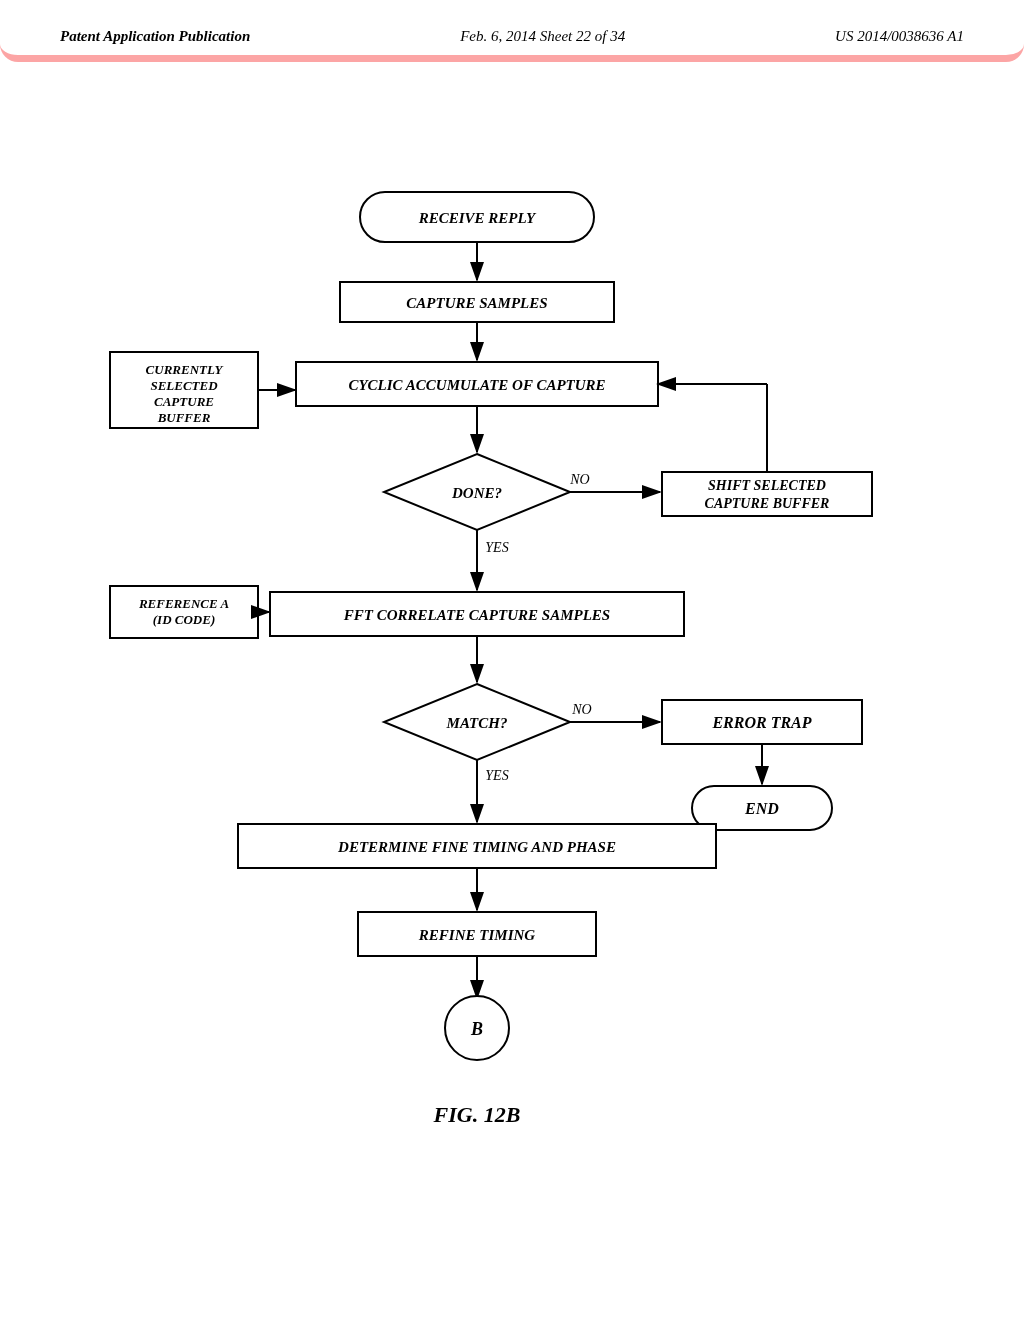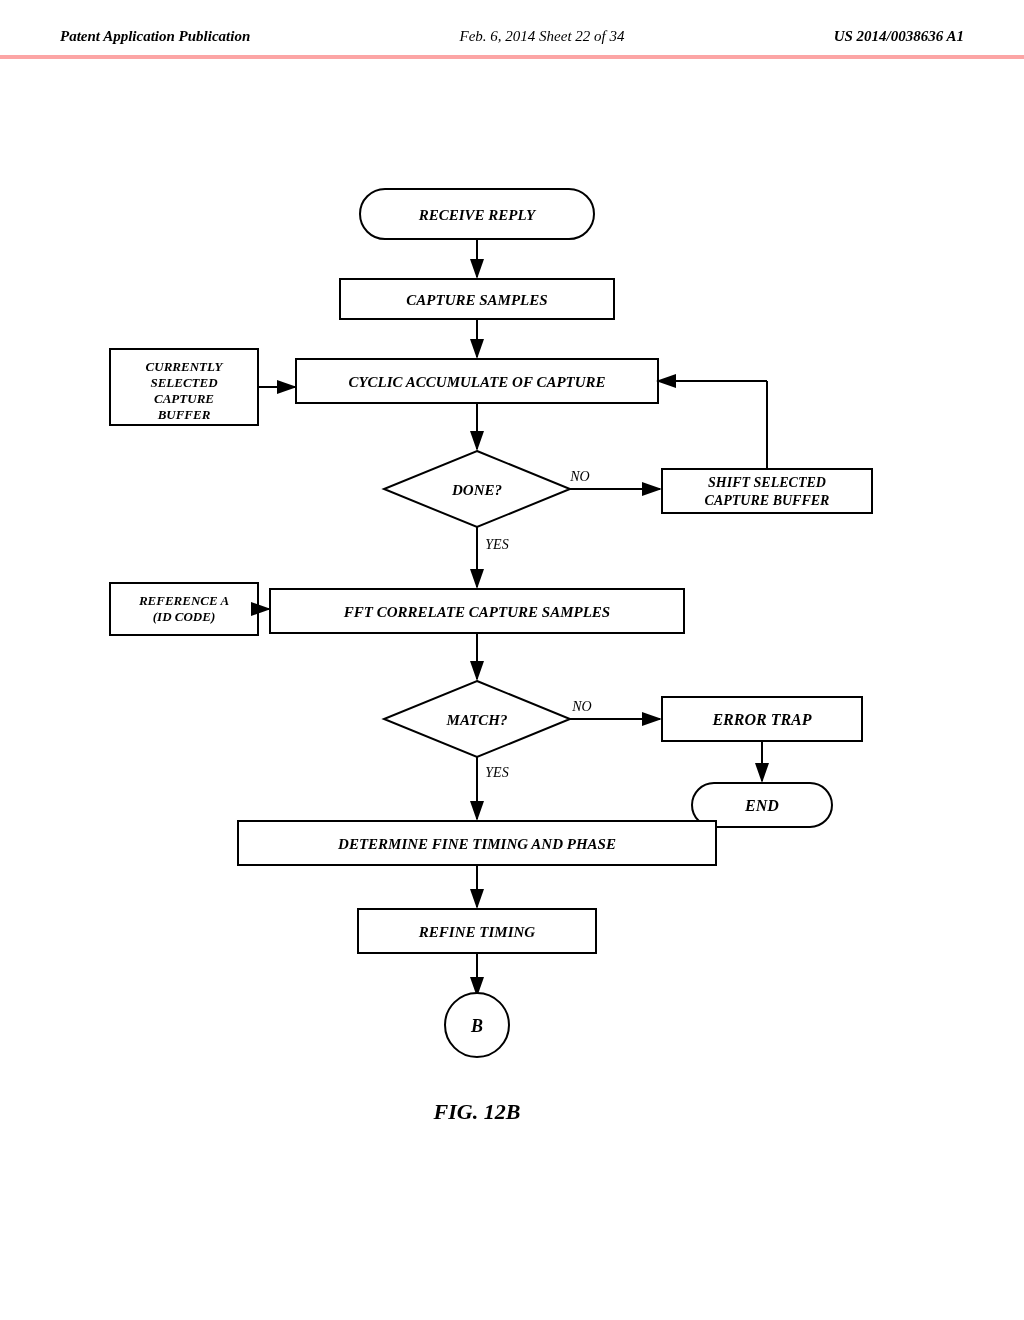--- a/index.html
+++ b/index.html
@@ -10,39 +10,39 @@
       font-family: 'Times New Roman', Times, serif;
       position: relative;
       overflow: hidden;
     }
 
     .header {
       display: flex;
       justify-content: space-between;
       align-items: center;
       padding: 28px 60px 10px 60px;
-      border-bottom: 4px solid #fca5a5;
+      border-bottom: 7px solid #fca5a5;
+      border-radius: 18px;
     }
 
     .header-left {
       font-size: 15px;
       font-weight: bold;
       font-style: italic;
     }
 
     .header-center {
       font-size: 15px;
       font-style: italic;
       text-align: center;
     }
 
     .header-right {
       font-size: 15px;
       font-style: italic;
-      font-weight: bold;
     }
 
     .diagram-area {
       position: relative;
       width: 100%;
       height: 1230px;
     }
 
     svg {
       position: absolute;

